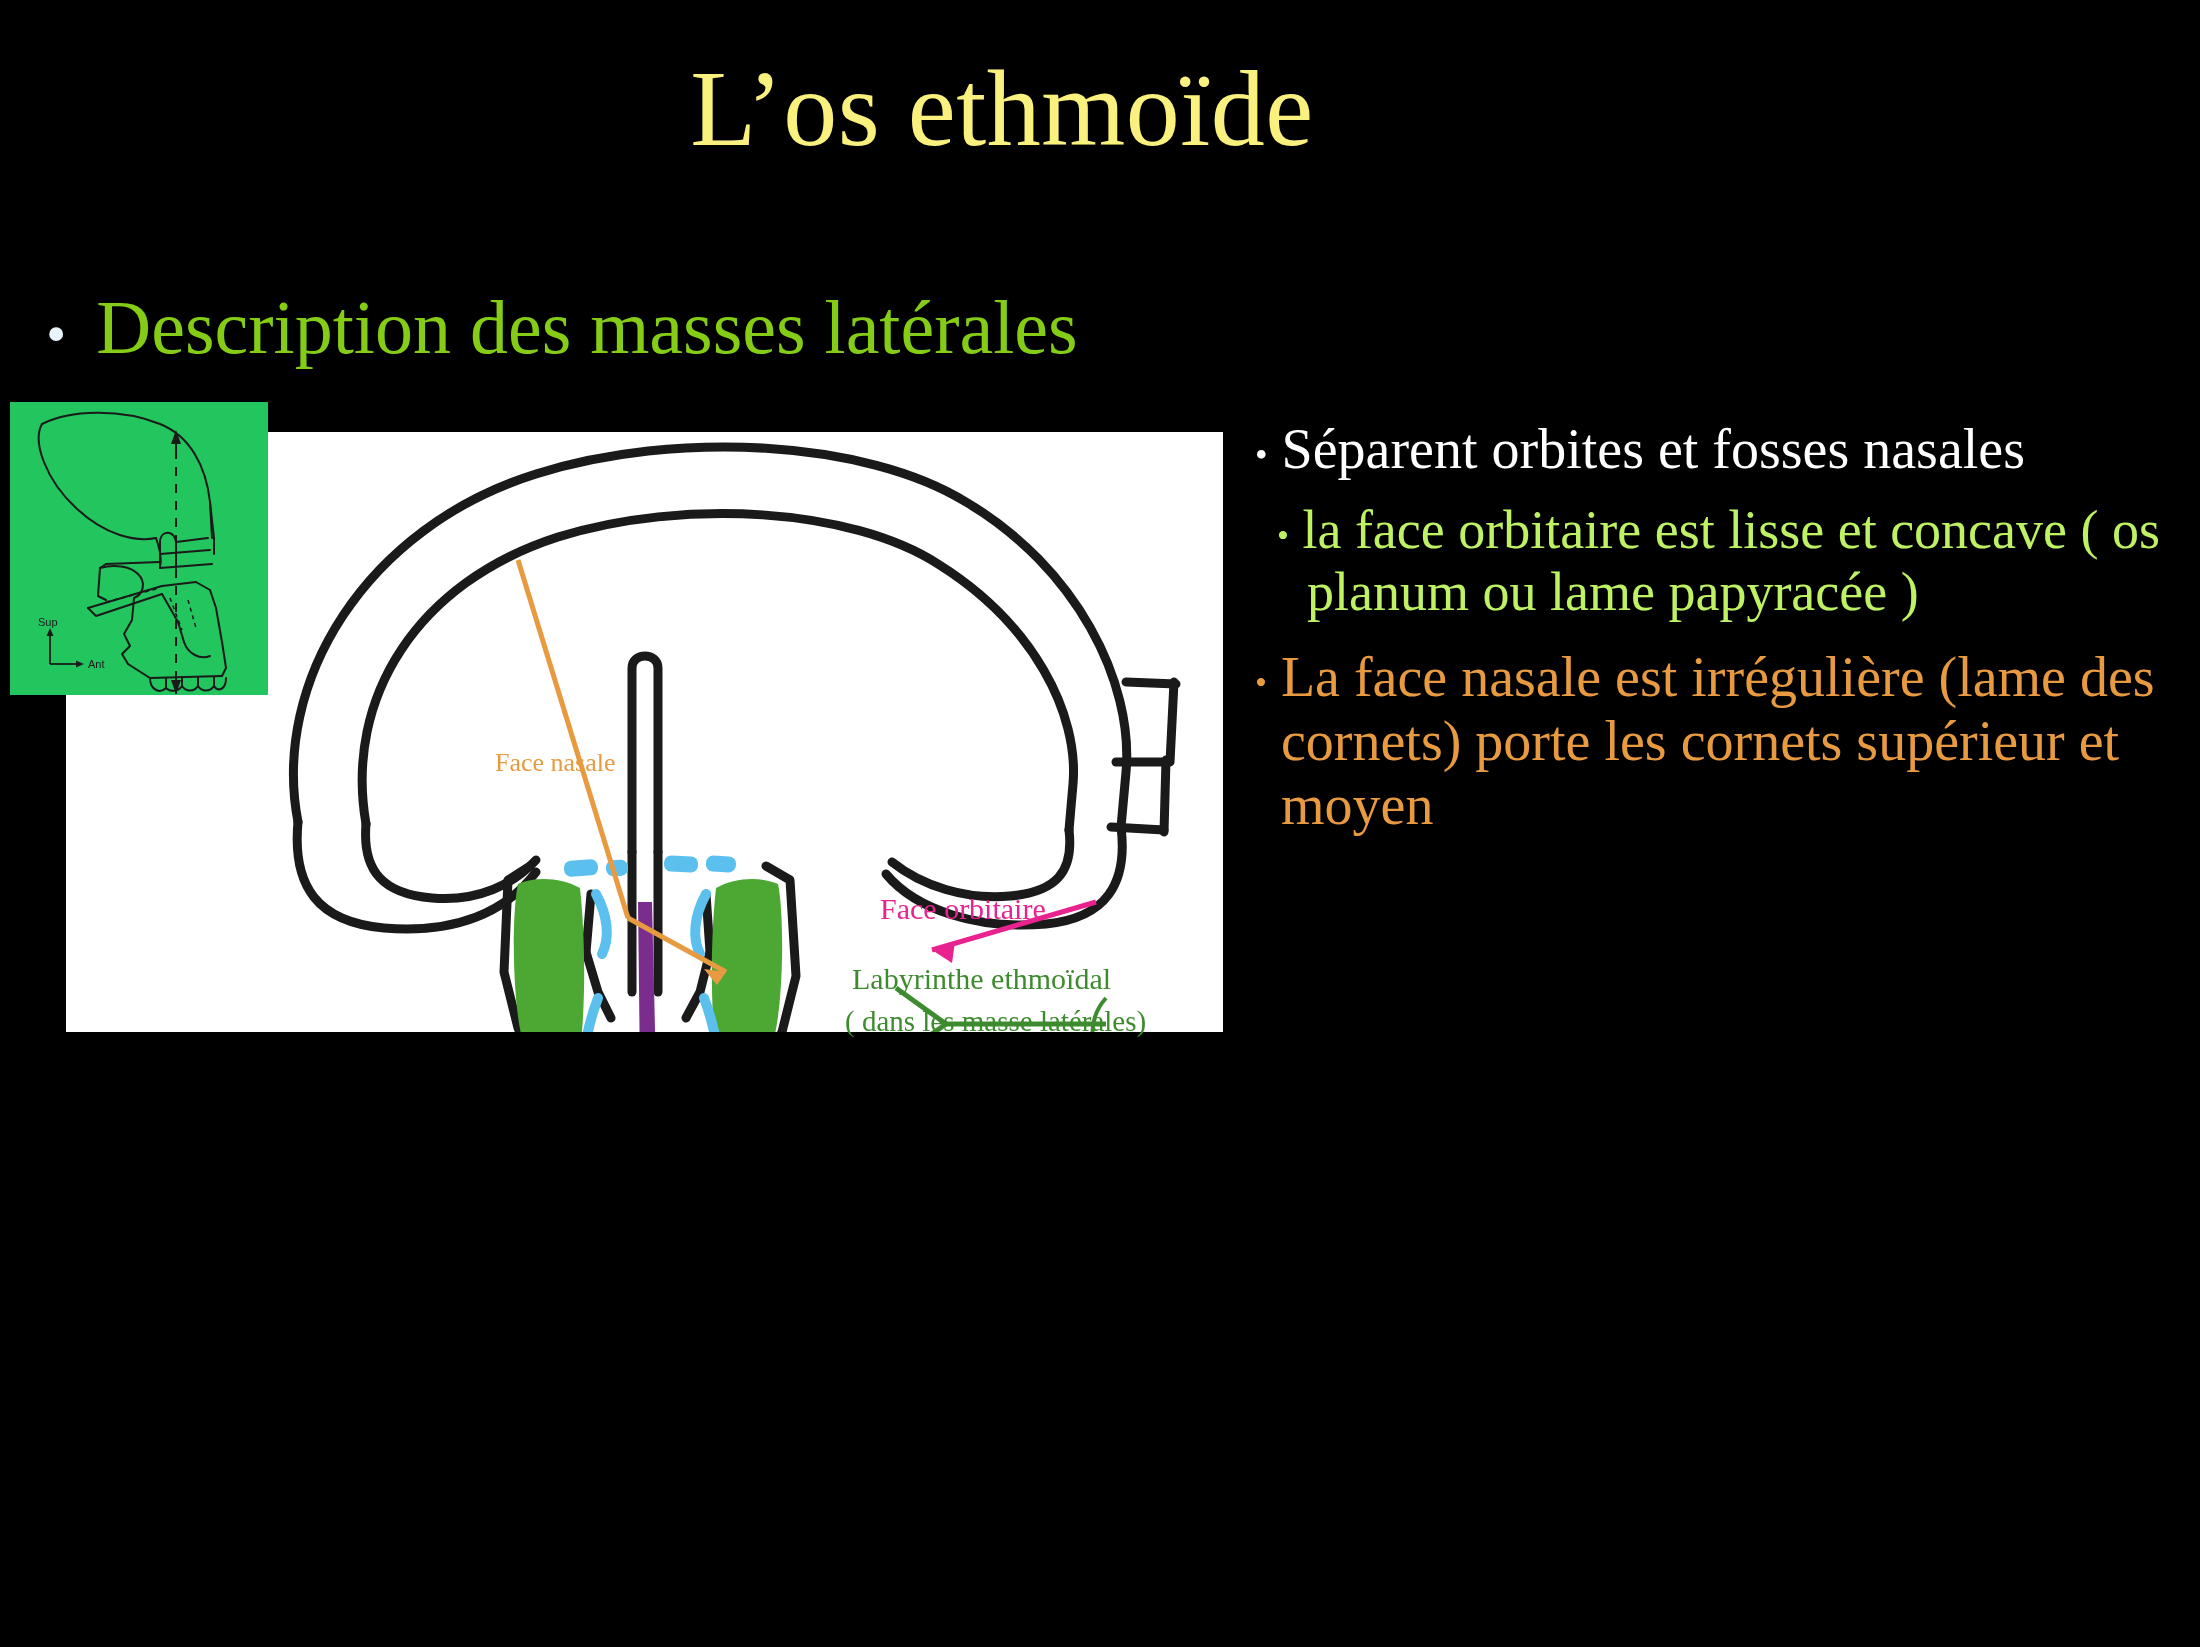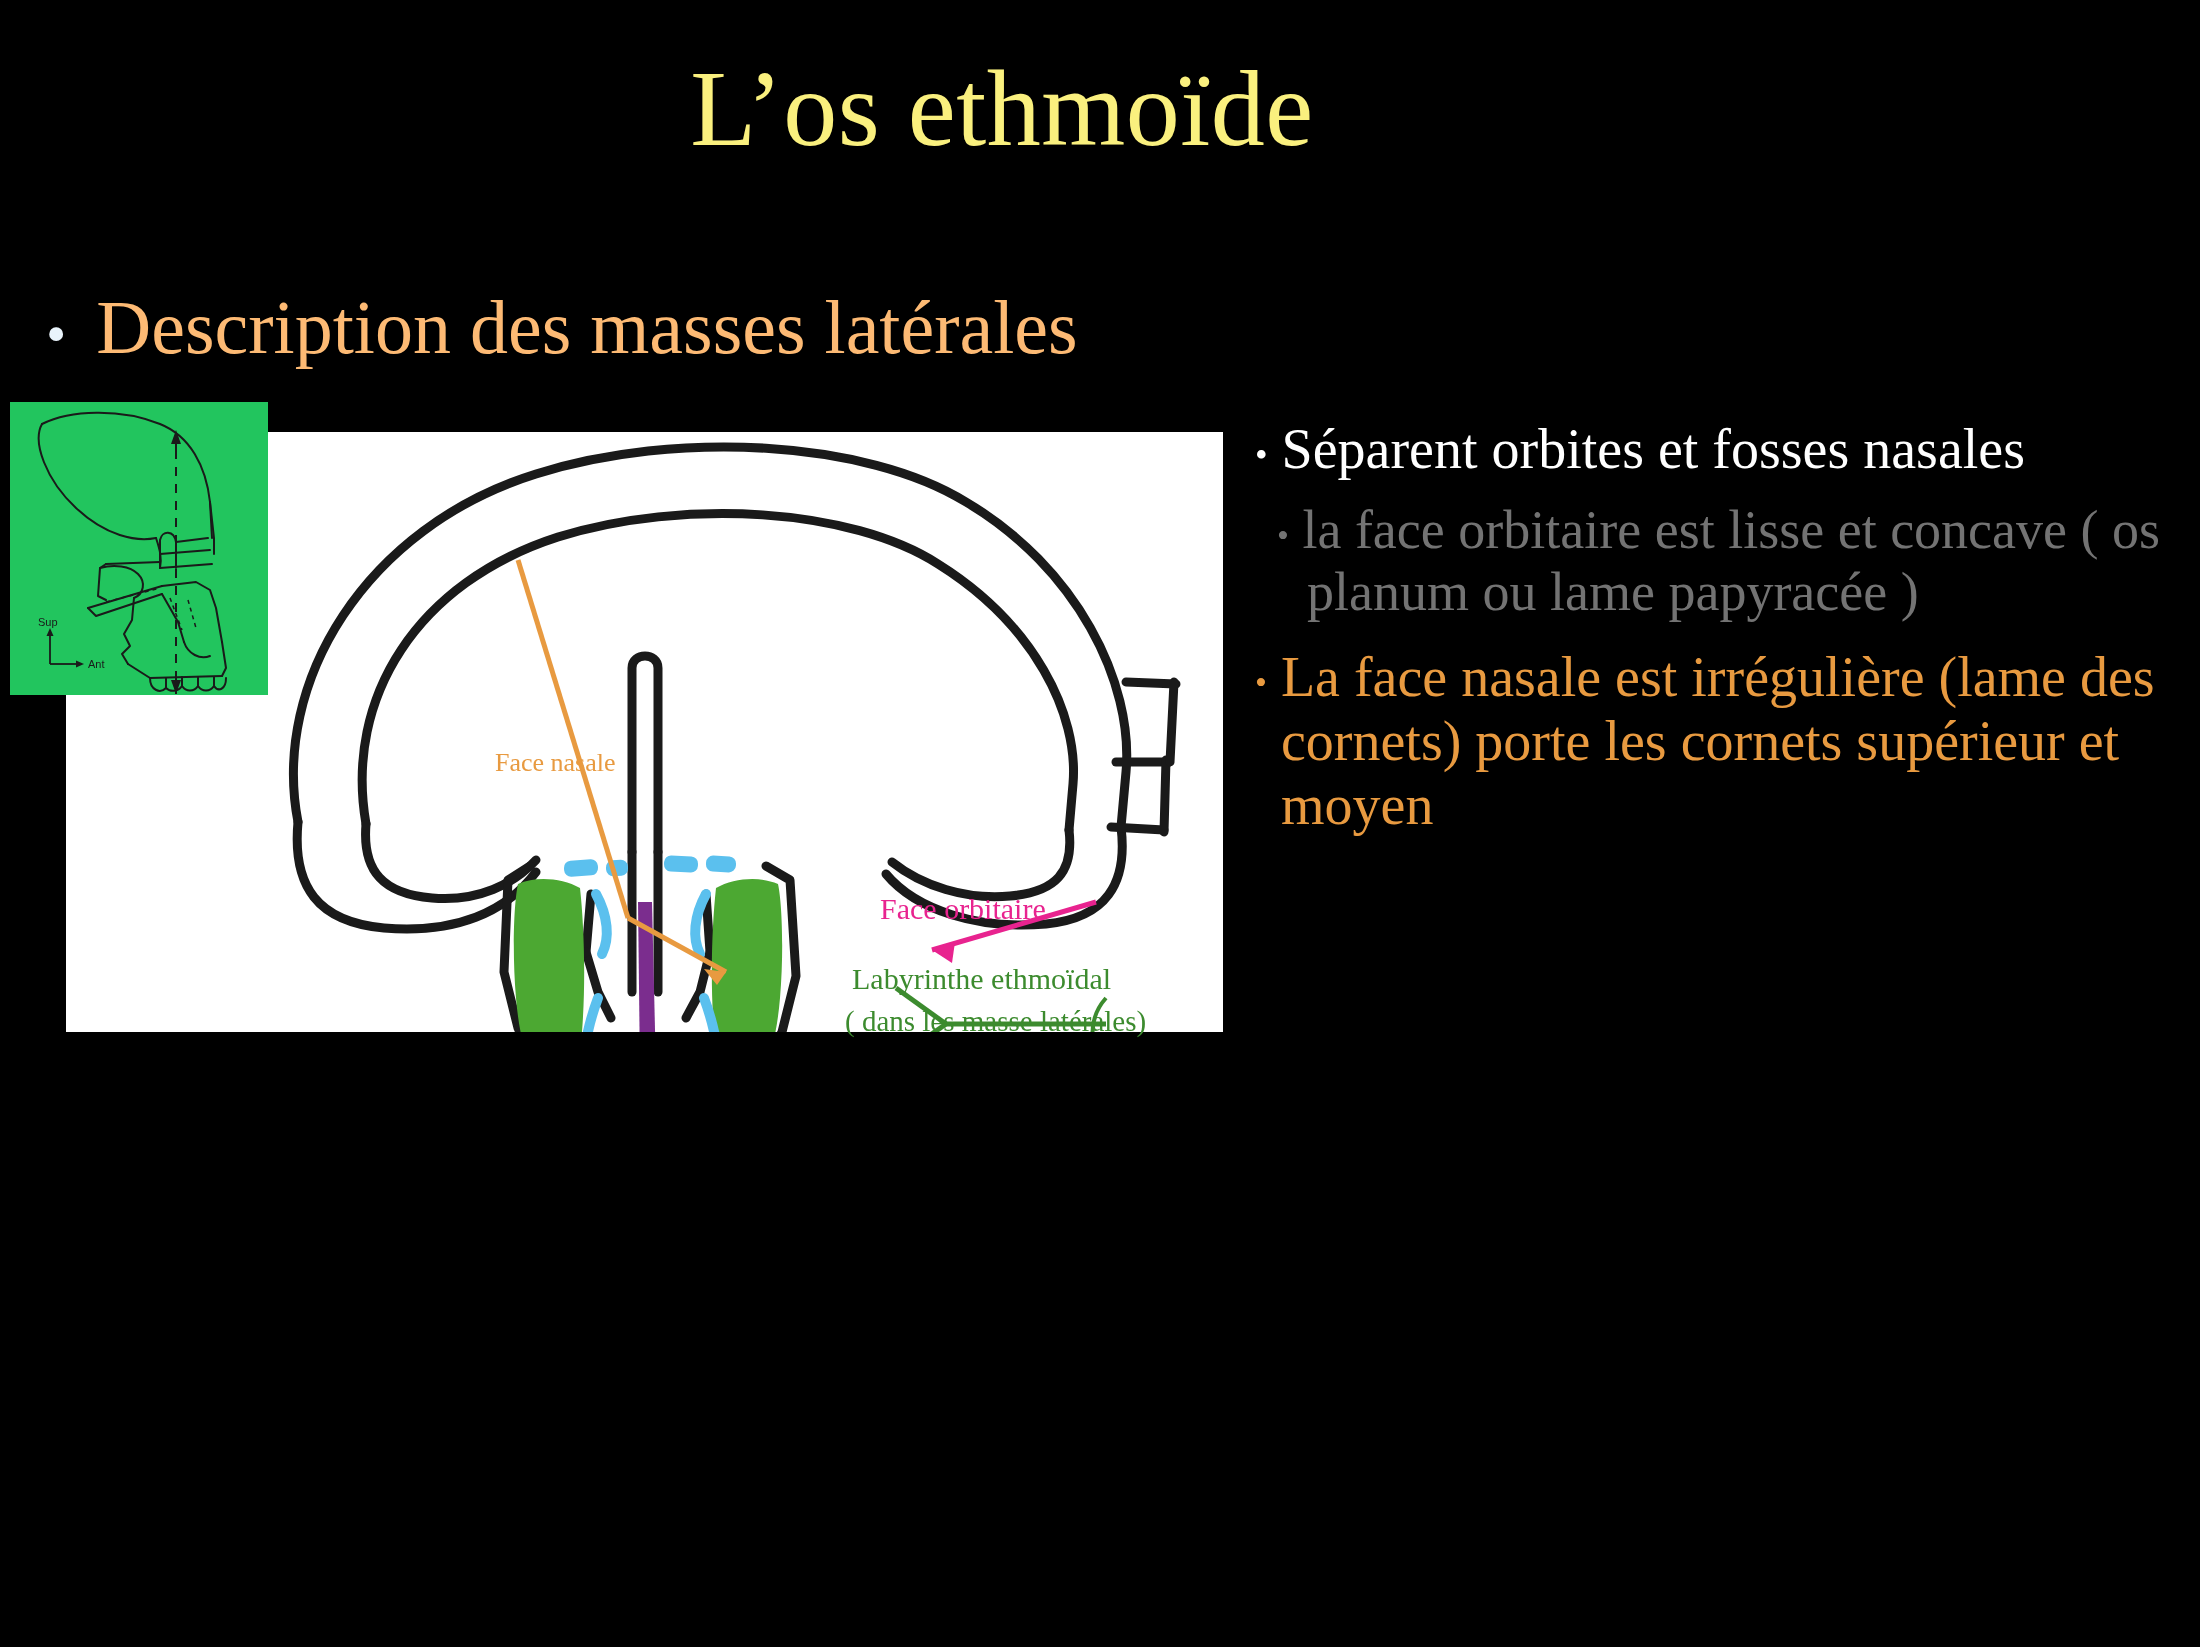--- a/index.html
+++ b/index.html
@@ -46,21 +46,21 @@
     color: #E9F3FB;
   }
   .heading-bullet {
     font-size: 58px;
     line-height: 1;
     color: #E9F3FB;
   }
   .heading-text {
     font-size: 76px;
     line-height: 1.05;
-    color: #fdba74;
+    color: #84cc16;
     white-space: nowrap;
   }
 
   
   .board {
     position: absolute;
     left: 66px;
     top: 432px;
     width: 1157px;
     height: 600px;
@@ -124,21 +124,21 @@
   .rc-white {
     color: #FFFFFF;
     font-size: 56px;
     line-height: 1.12;
     padding-left: 0px;
     text-indent: 0;
   }
   .rc-white .b { font-size: 36px; vertical-align: middle; }
 
   .rc-magenta {
-    color: #737373;
+    color: #bef264;
     font-size: 54px;
     line-height: 1.16;
     margin-top: 18px;
     padding-left: 52px;
     text-indent: -30px;
   }
   .rc-magenta .b { font-size: 34px; vertical-align: middle; }
 
   .rc-orange {
     color: #E89A40;

